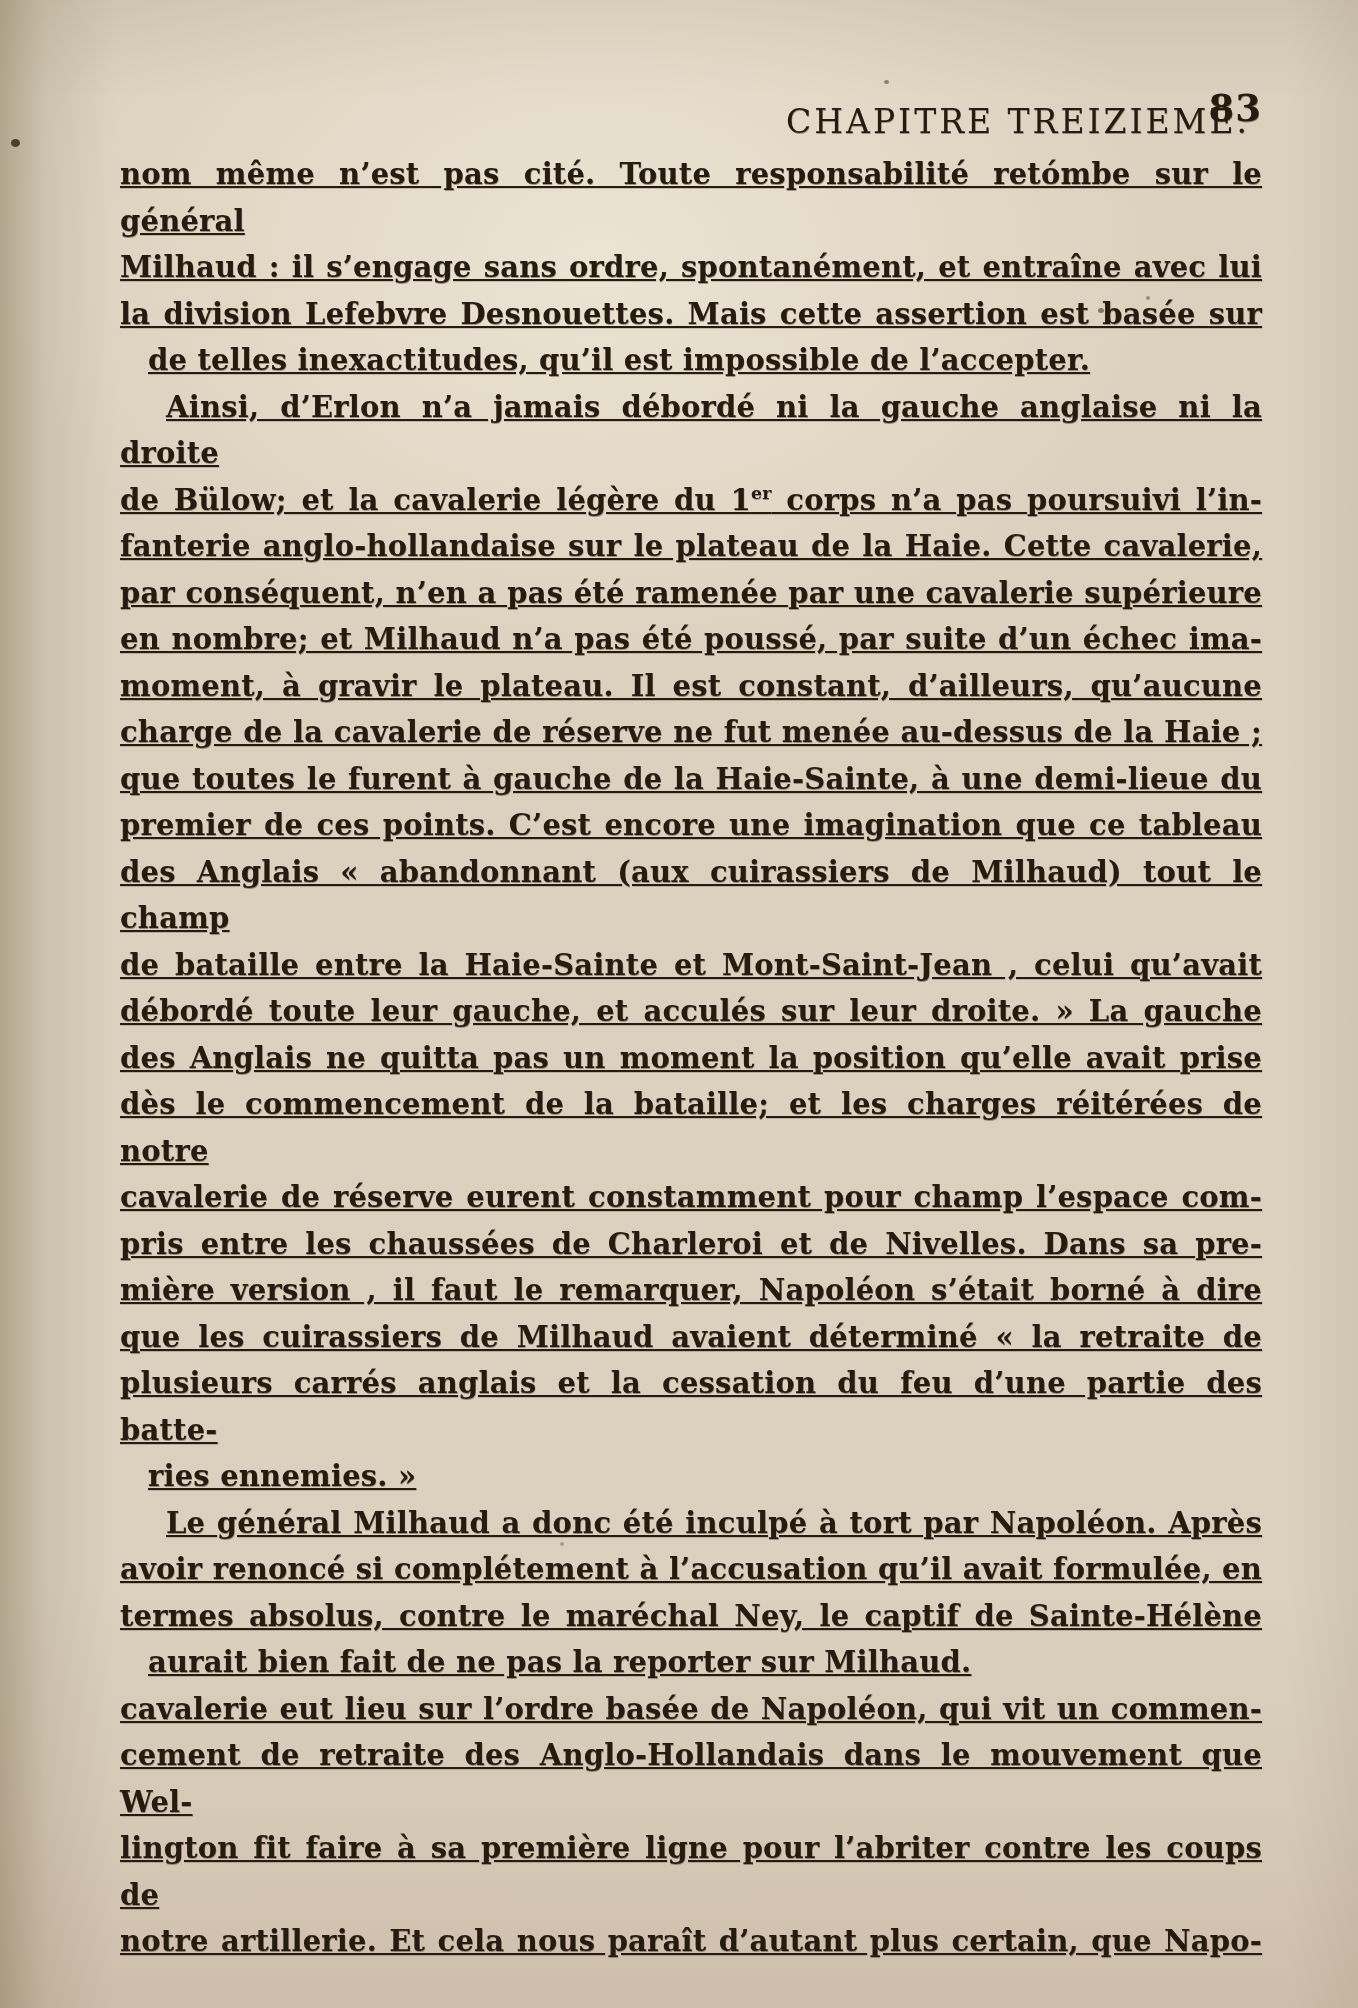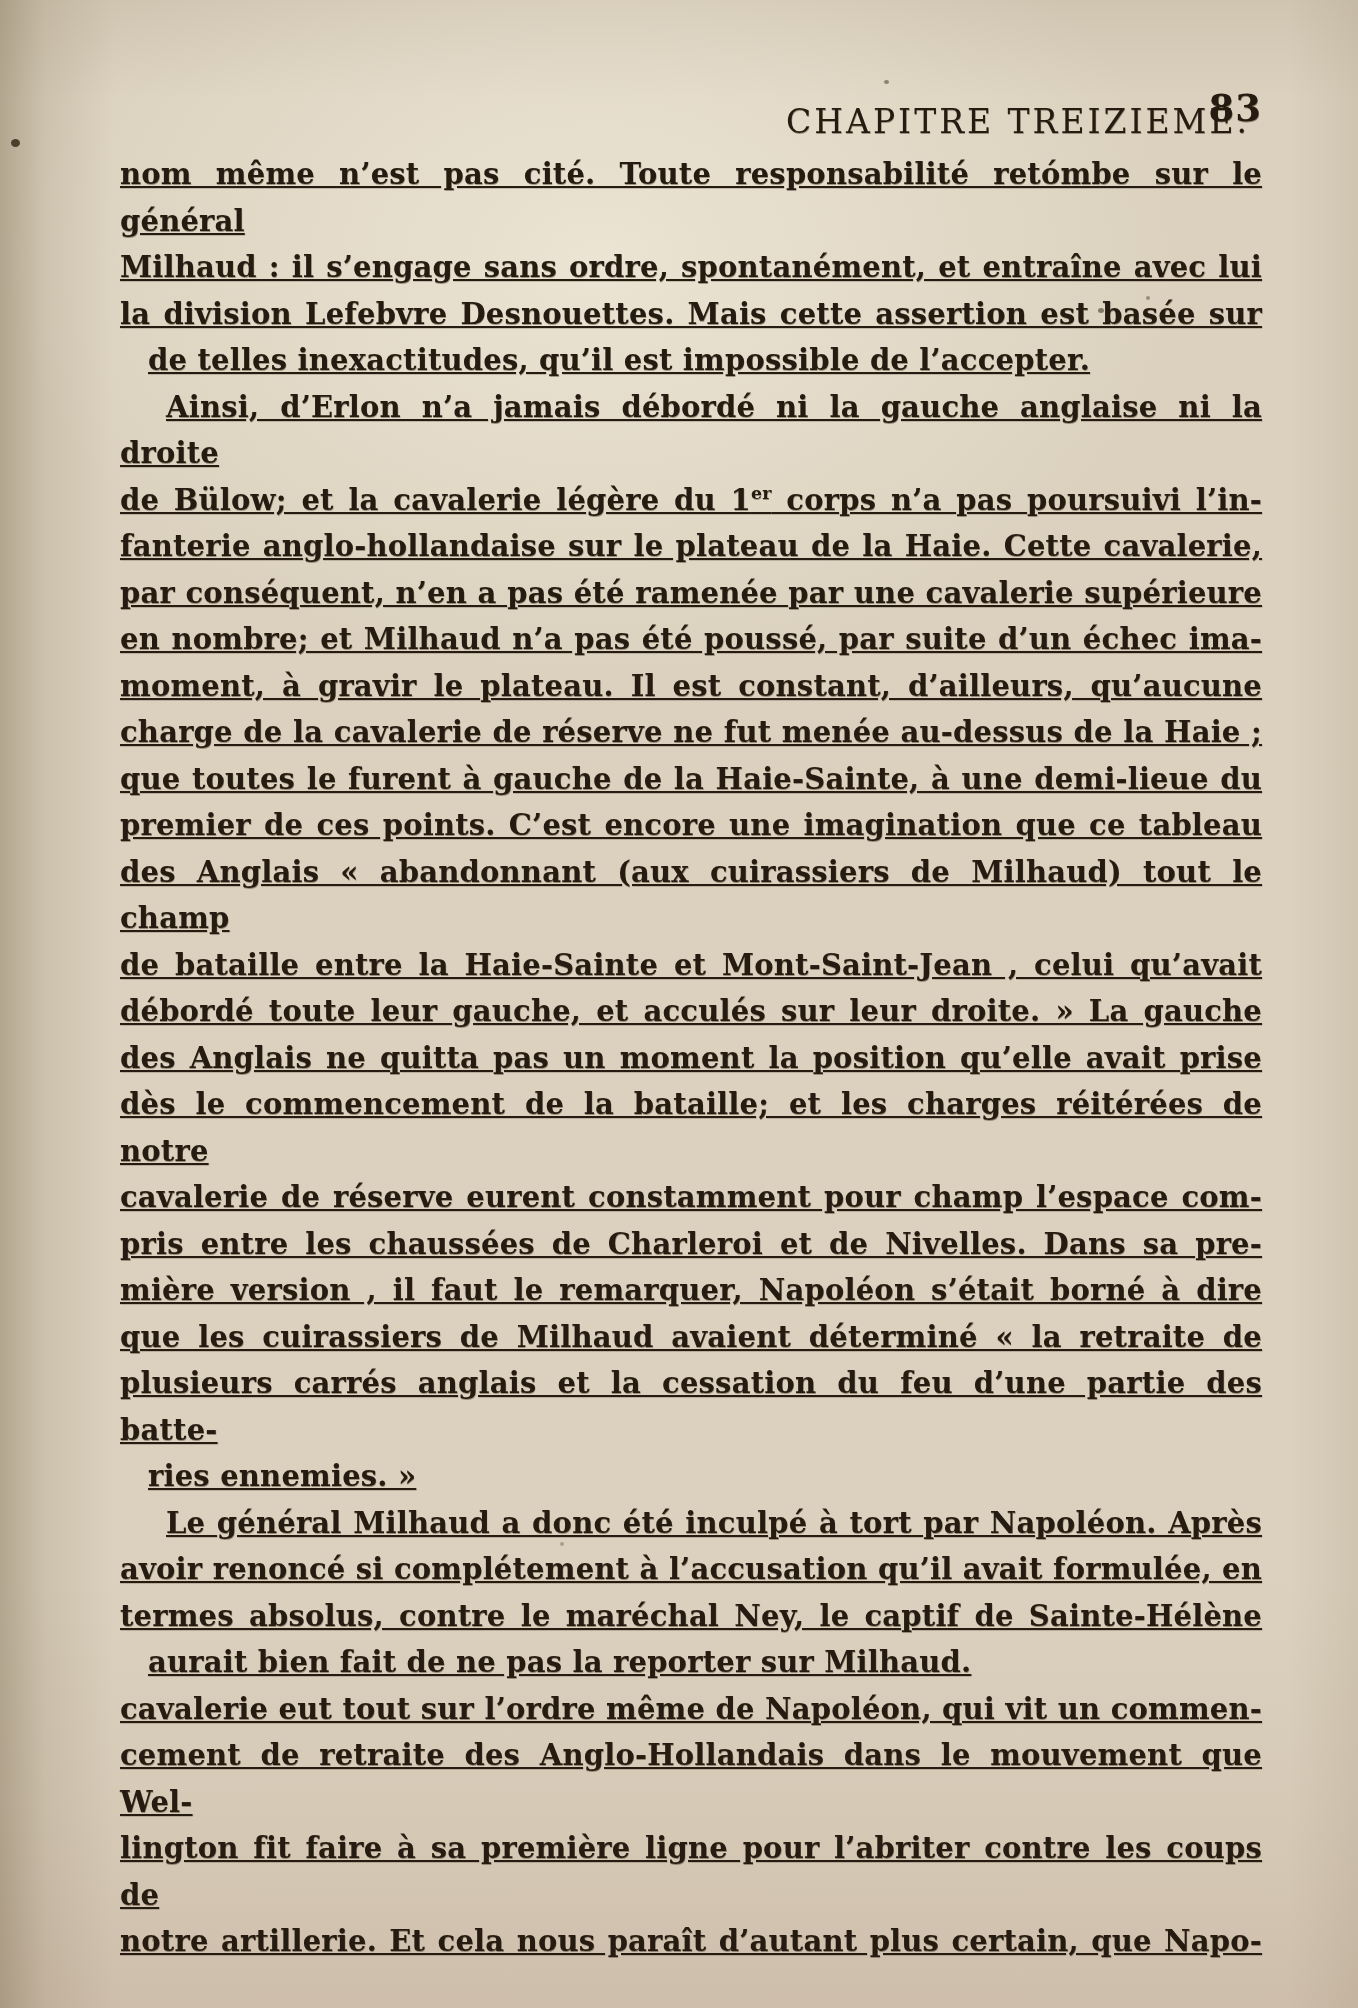--- a/index.html
+++ b/index.html
@@ -72,21 +72,21 @@
       <div class="line">cavalerie de réserve eurent constamment pour champ l’espace com-</div>
       <div class="line">pris entre les chaussées de Charleroi et de Nivelles. Dans sa pre-</div>
       <div class="line">mière version , il faut le remarquer, Napoléon s’était borné à dire</div>
       <div class="line">que les cuirassiers de Milhaud avaient déterminé « la retraite de</div>
       <div class="line">plusieurs carrés anglais et la cessation du feu d’une partie des batte-</div>
       <div class="line para-end">ries ennemies. »</div>
       <div class="line para-start indented">Le général Milhaud a donc été inculpé à tort par Napoléon. Après</div>
       <div class="line">avoir renoncé si complétement à l’accusation qu’il avait formulée, en</div>
       <div class="line">termes absolus, contre le maréchal Ney, le captif de Sainte-Hélène</div>
       <div class="line para-end">aurait bien fait de ne pas la reporter sur Milhaud.</div>
-      <div class="line">cavalerie eut tout sur l’ordre même de Napoléon, qui vit un commen-</div>
+      <div class="line">cavalerie eut lieu sur l’ordre basée de Napoléon, qui vit un commen-</div>
       <div class="line">cement de retraite des Anglo-Hollandais dans le mouvement que Wel-</div>
       <div class="line">lington fit faire à sa première ligne pour l’abriter contre les coups de</div>
       <div class="line">notre artillerie. Et cela nous paraît d’autant plus certain, que Napo-</div>
     </div>
 
   <div id="specks">
       <div class="speck" style="left: 11px; top: 139px; width: 9px; height: 8px; opacity: 0.85;"></div>
       <div class="speck" style="left: 884px; top: 80px; width: 5px; height: 4px; opacity: 0.5;"></div>
       <div class="speck" style="left: 1098px; top: 308px; width: 6px; height: 5px; opacity: 0.55;"></div>
       <div class="speck" style="left: 1146px; top: 296px; width: 4px; height: 4px; opacity: 0.4;"></div>

